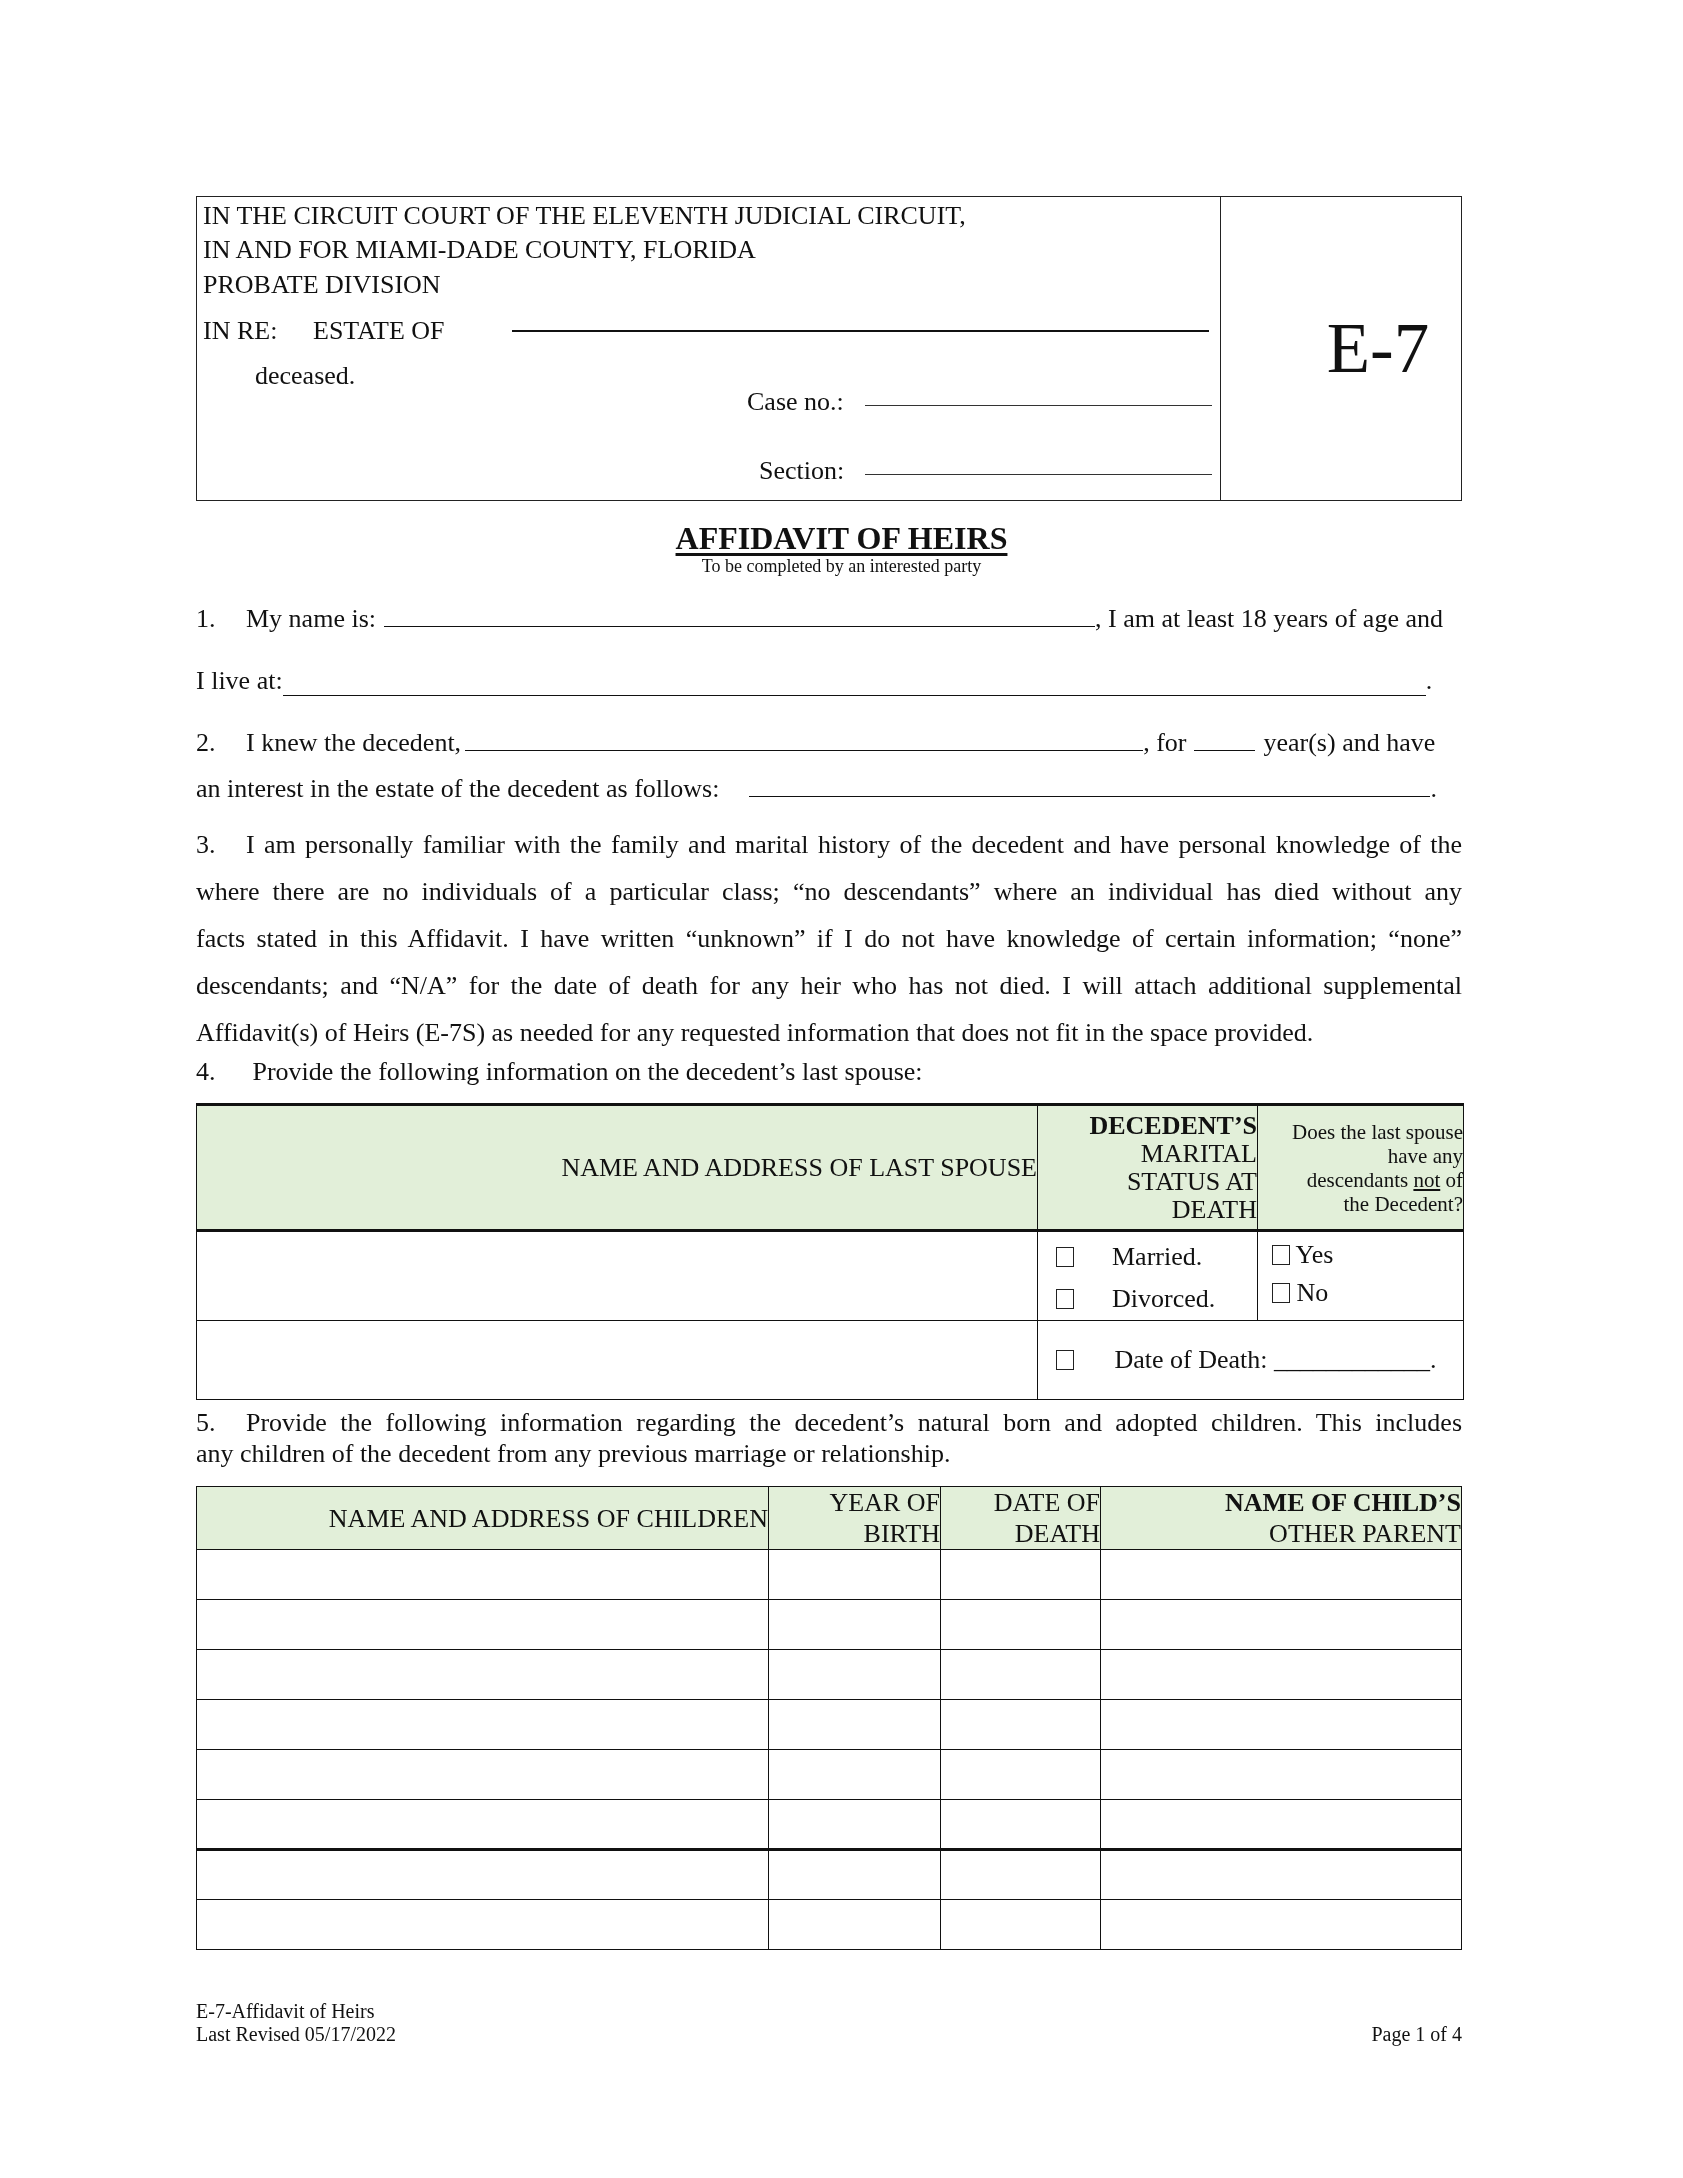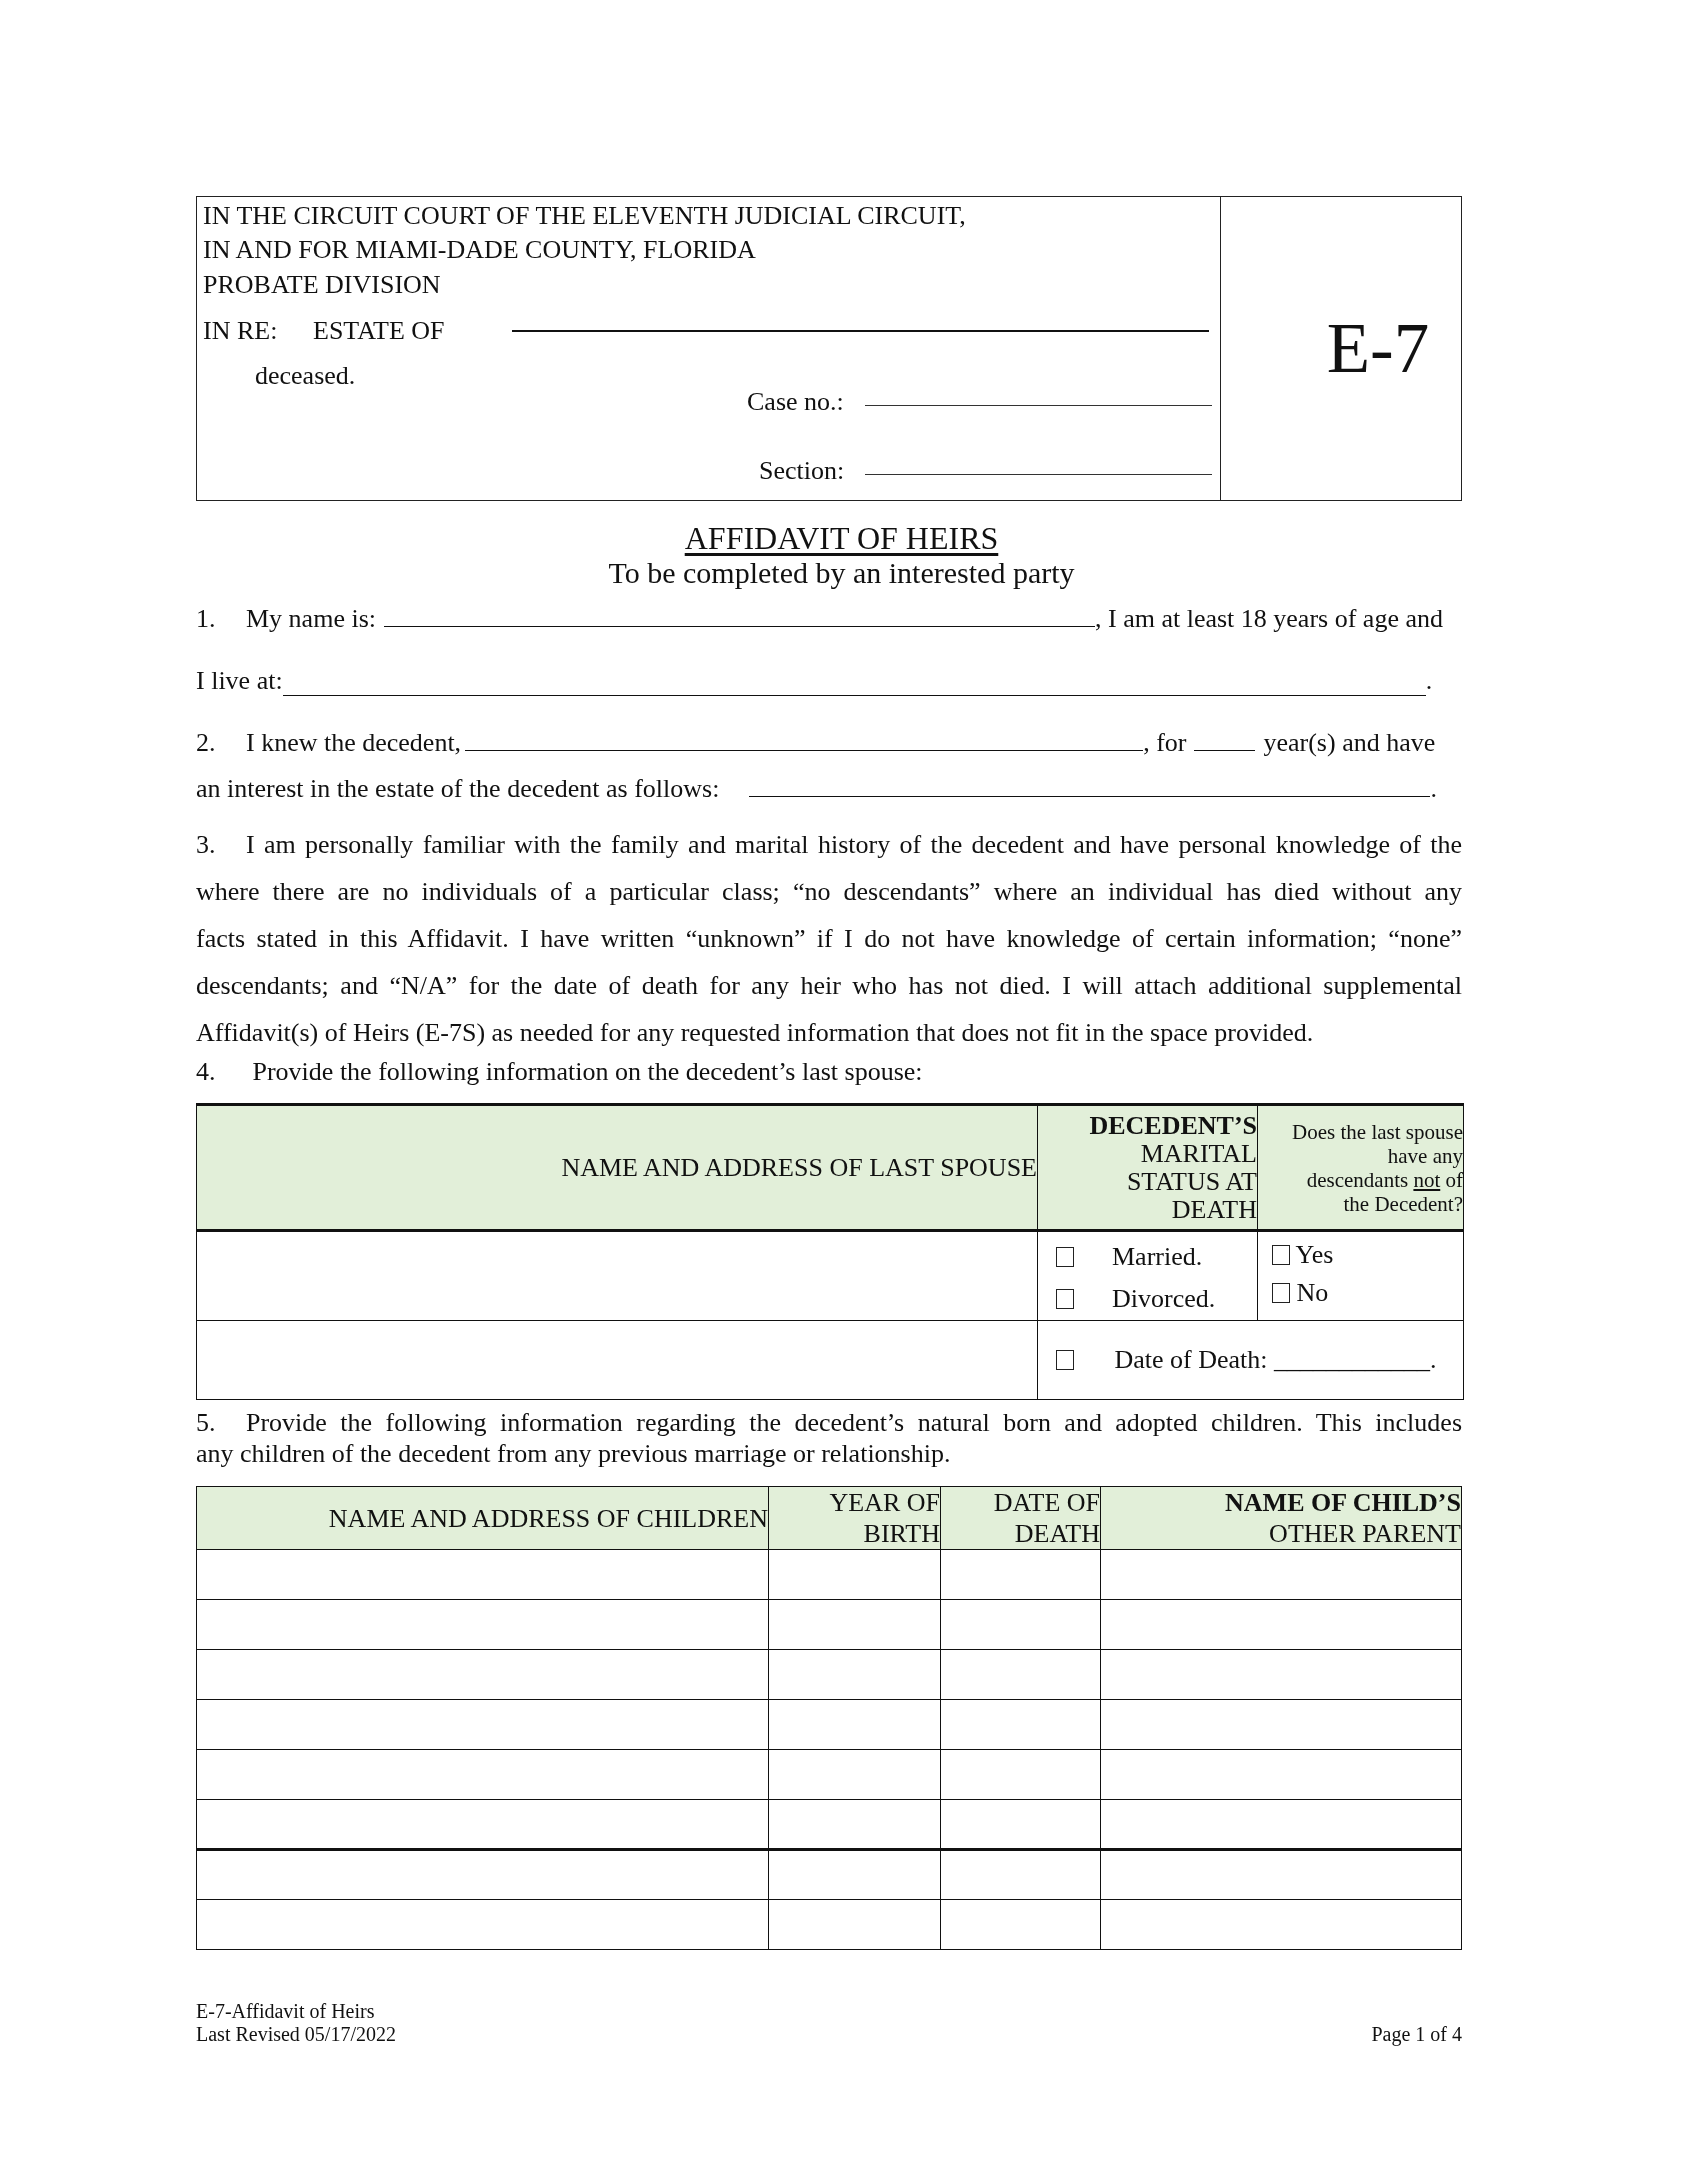--- a/index.html
+++ b/index.html
@@ -4,23 +4,23 @@
 <style>
   html, body { margin: 0; padding: 0; background: #ffffff; }
   body { width: 1683px; height: 2178px; position: relative; font-family: "Liberation Serif", serif; color: #111; overflow: hidden; }
   .abs { position: absolute; }
   .hdr-box { position: absolute; left: 196px; top: 196px; width: 1266px; height: 305px; border: 1.5px solid #222; box-sizing: border-box; }
   .hdr-div { position: absolute; left: 1023px; top: 0; width: 0; height: 100%; border-left: 1.5px solid #222; }
   .t26 { font-size: 26px; line-height: 30px; white-space: nowrap; }
   .e7 { position: absolute; left: 1060px; top: 0; width: 242px; height: 100%; display: flex; align-items: center; justify-content: center; font-size: 71px; }
   .uline { position: absolute; border-bottom: 2px solid #111; }
   .uline-thin { position: absolute; border-bottom: 1.2px solid #333; }
-  .title { position: absolute; left: 0; width: 1683px; top: 520px; text-align: center; font-size: 32px; }
+  .title { position: absolute; left: 0; width: 1683px; top: 520px; text-align: center; font-size: 32px; font-weight: bold; }
   .title span { text-decoration: underline; text-underline-offset: 4px; }
-  .subtitle { position: absolute; left: 0; width: 1683px; top: 556px; text-align: center; font-size: 30px; }
+  .subtitle { position: absolute; left: 0; width: 1683px; top: 556px; text-align: center; font-size: 18px; }
   .para { position: absolute; left: 196px; width: 1266px; font-size: 26px; }
   .just { text-align: justify; text-align-last: justify; }
   .fill { display: inline-block; border-bottom: 1.5px solid #111; height: 22px; vertical-align: baseline; }
   table { border-collapse: collapse; }
   .tbl { position: absolute; left: 196px; width: 1266px; table-layout: fixed; }
   .tbl td, .tbl th { border: 1.5px solid #111; padding: 0; font-weight: normal; font-size: 26px; }
   .green { background: #e2efd9; }
   .thick-top { border-top: 3px solid #111 !important; }
   .dash-bottom { border-bottom: 1.5px dashed #444 !important; }
   .center { text-align: right; }

